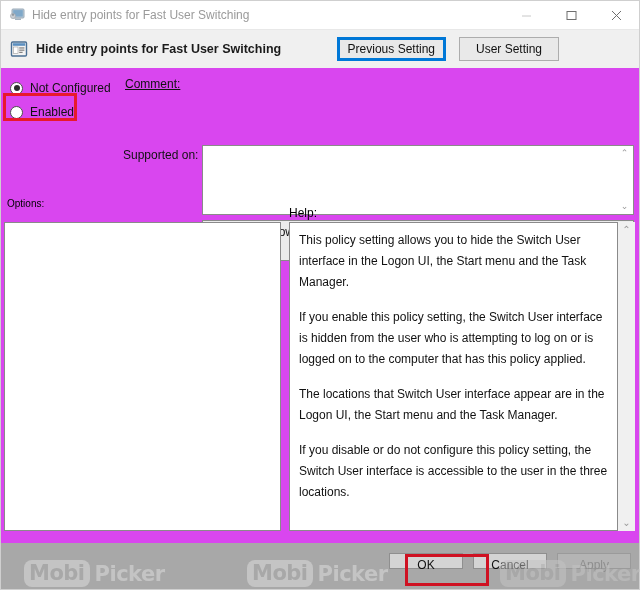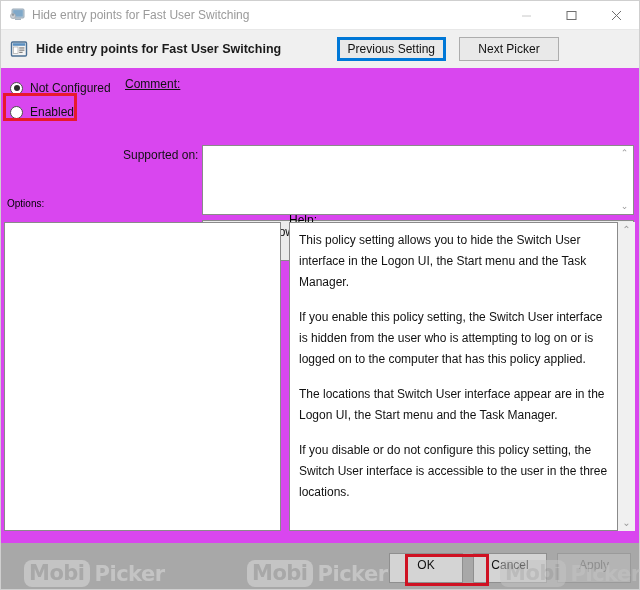--- a/index.html
+++ b/index.html
@@ -124,21 +124,21 @@
     box-sizing:border-box;
   }
   .spin .arrow{color:#9a9a9a;font-size:9px;line-height:9px;}
   #comment-box{left:201px;top:77px;width:432px;height:70px;}
   #supported-box{left:201px;top:152px;width:432px;height:41px;}
   
   .lower{
     position:relative;flex:1;
   }
   #lbl-options{position:absolute;left:6px;top:2px;font-size:10px;}
-  #lbl-help{position:absolute;left:288px;top:17px;font-size:12px;}
+  #lbl-help{position:absolute;left:288px;top:10px;font-size:12px;}
   .panel{
     position:absolute;
     border:1px solid #8a8a8a;
     background:#fff;
     box-sizing:border-box;
     overflow:hidden;
   }
   #options-panel{left:3px;top:26px;width:277px;height:309px;}
   #help-panel{left:288px;top:26px;width:329px;height:309px;display:flex;}
   .help-text{
@@ -159,21 +159,21 @@
   .footer{
     flex:0 0 46px;height:46px;
     background:#a8a8a8;
     position:relative;
   }
   .footer-buttons{
     position:absolute;right:8px;top:10px;
     display:flex;gap:10px;align-items:center;
   }
   .btn.footer-btn{
-    min-width:74px;height:30px;line-height:23px;
+    min-width:74px;height:16px;line-height:23px;
     background:#d4d4d4;border:1px solid #8f8f8f;color:#111;
   }
   .btn.footer-btn.disabled{
     color:#8e8e8e;background:#b4b4b4;border-color:#9a9a9a;
   }
   #redbox-ok{
     position:absolute;left:405px;top:554px;width:84px;height:32px;
     border:3px solid #cf1122;box-sizing:border-box;pointer-events:none;z-index:20;
   }
   
@@ -235,21 +235,21 @@
         <rect x="2.8" y="3.2" width="12.4" height="2.6" fill="#5b8fc0"></rect>
         <rect x="3.4" y="7" width="4.6" height="6.4" fill="#ffffff" stroke="#8a8a8a" stroke-width=".5"></rect>
         <rect x="9.2" y="7.4" width="5.2" height="1.1" fill="#777"></rect>
         <rect x="9.2" y="9.6" width="5.2" height="1.1" fill="#777"></rect>
         <rect x="9.2" y="11.8" width="3.4" height="1.1" fill="#777"></rect>
       </svg>
     </div>
     <div class="hdr-title">Hide entry points for Fast User Switching</div>
     <div class="nav-buttons">
       <div class="btn nav focused">Previous Setting</div>
-      <div class="btn nav">Next Picker</div>
+      <div class="btn nav">User Setting</div>
     </div>
   </div>
 
   <div class="midsection">
 
     <div class="radio-col">
       <div class="radio-row">
         <span class="radio checked"></span>
         <span class="radio-label">Not Configured</span>
       </div>

